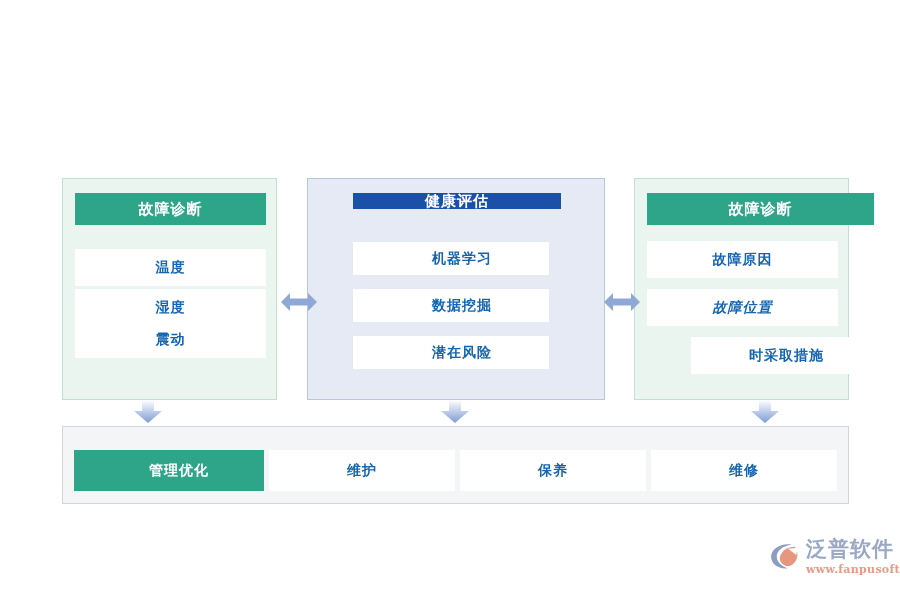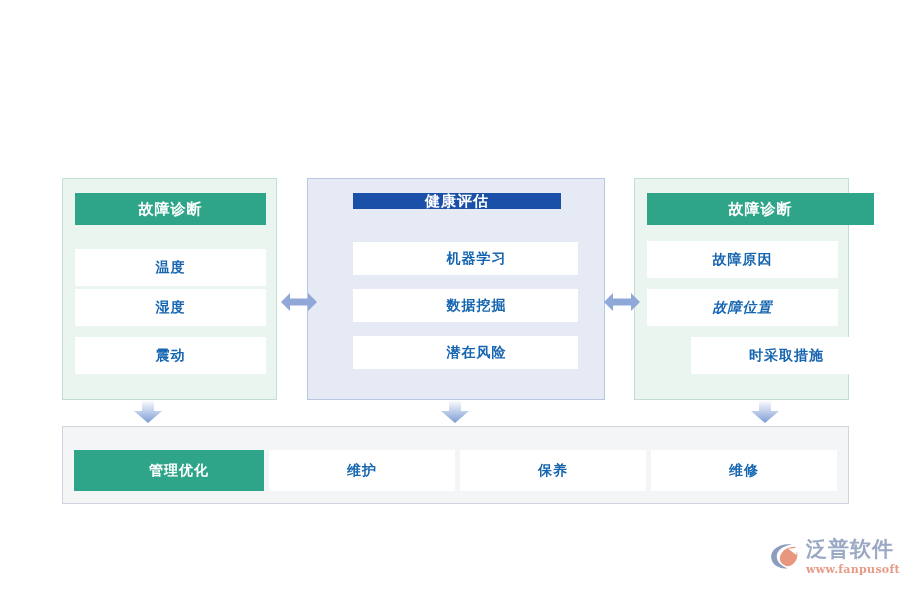--- a/index.html
+++ b/index.html
@@ -119,25 +119,25 @@
     align-items: center;
     justify-content: center;
     letter-spacing: 1px;
   }
 
   
   #col-left  .col-header { left: 12px; top: 14px; width: 191px; height: 32px; }
   #col-left  .item-box            { left: 12px; width: 191px; height: 37px; }
   #col-left  .item-box.i0         { top: 70px; }
   #col-left  .item-box.i1         { top: 110px; }
-  #col-left  .item-box.i2         { top: 158px; text-align: center; }
+  #col-left  .item-box.i2         { top: 142px; text-align: center; }
 
   
   #col-mid  .col-header { left: 45px; top: 14px; width: 208px; height: 16px; }
-  #col-mid  .item-box            { left: 45px; width: 225px; height: 33px; padding-left: 22px; }
+  #col-mid  .item-box            { left: 45px; width: 196px; height: 33px; padding-left: 22px; }
   #col-mid  .item-box.i0         { top: 63px; }
   #col-mid  .item-box.i1         { top: 110px; }
   #col-mid  .item-box.i2         { top: 157px; }
 
   
   #col-right .col-header { left: 12px; top: 14px; width: 227px; height: 32px; }
   #col-right .item-box            { left: 12px; width: 191px; height: 37px; }
   #col-right .item-box.i0         { top: 62px; }
   #col-right .item-box.i1         { top: 110px; font-style: italic; }
   #col-right .item-box.i2         { top: 158px; margin-left: 44px; }

